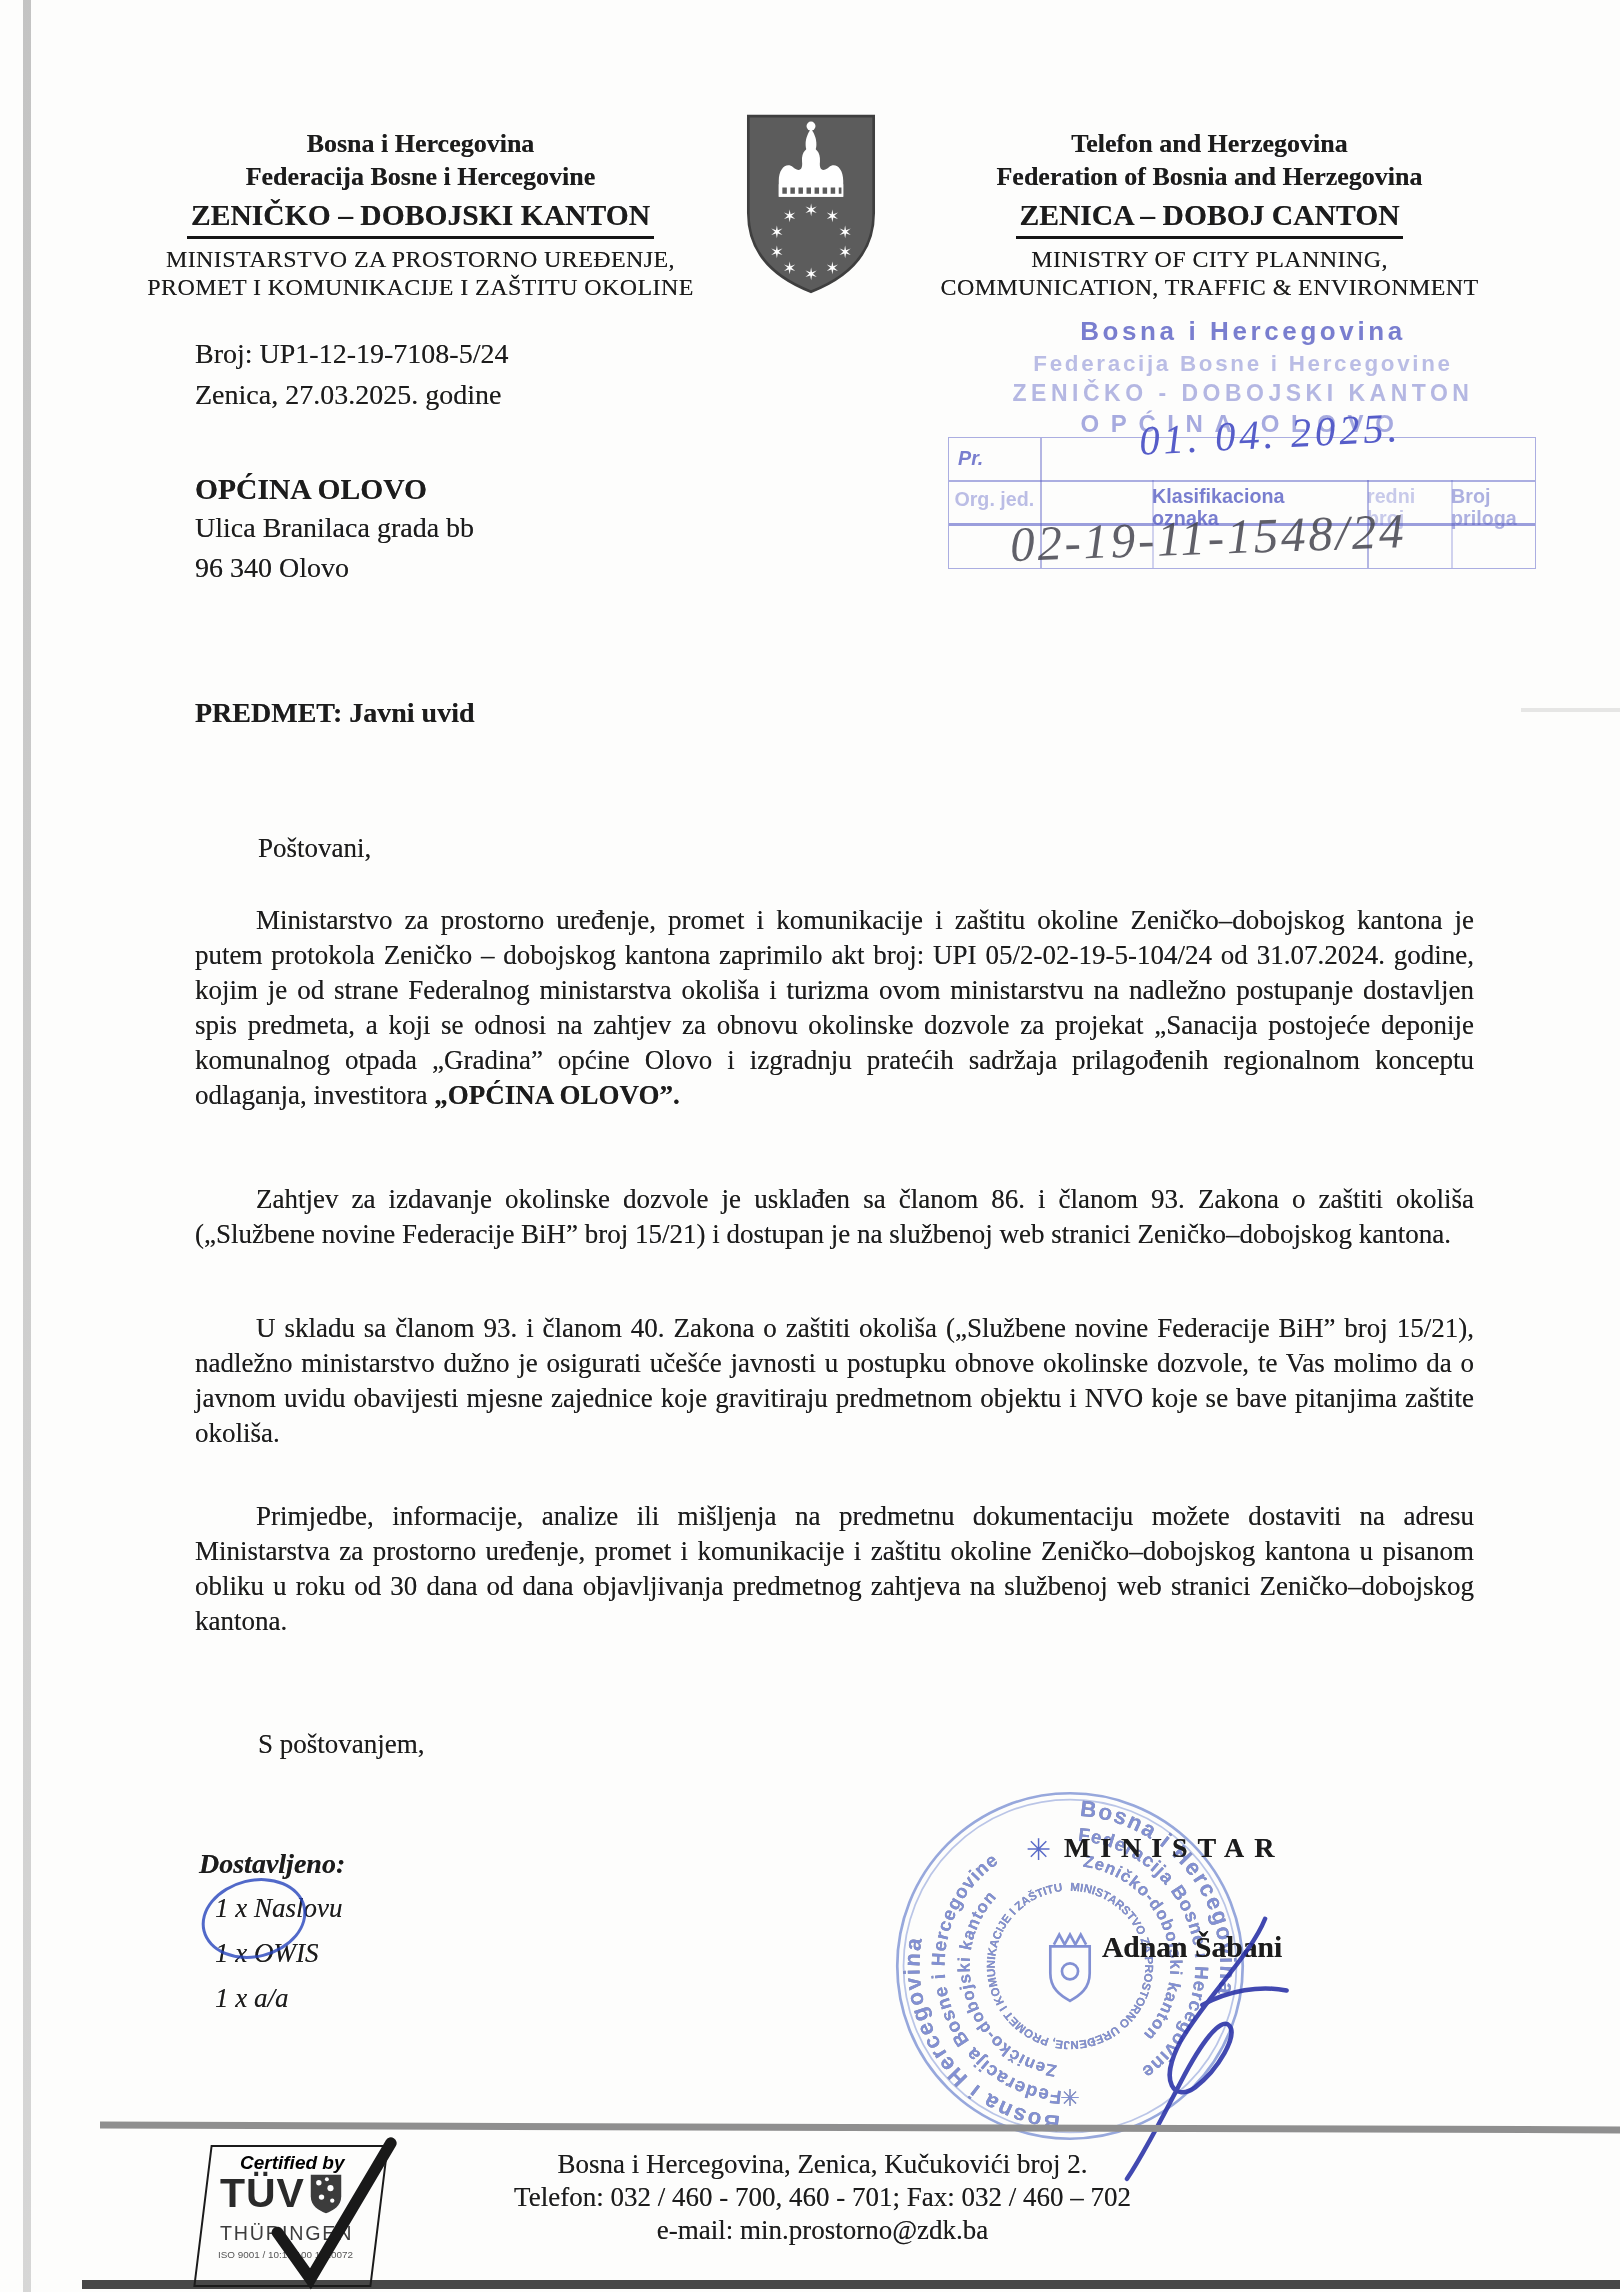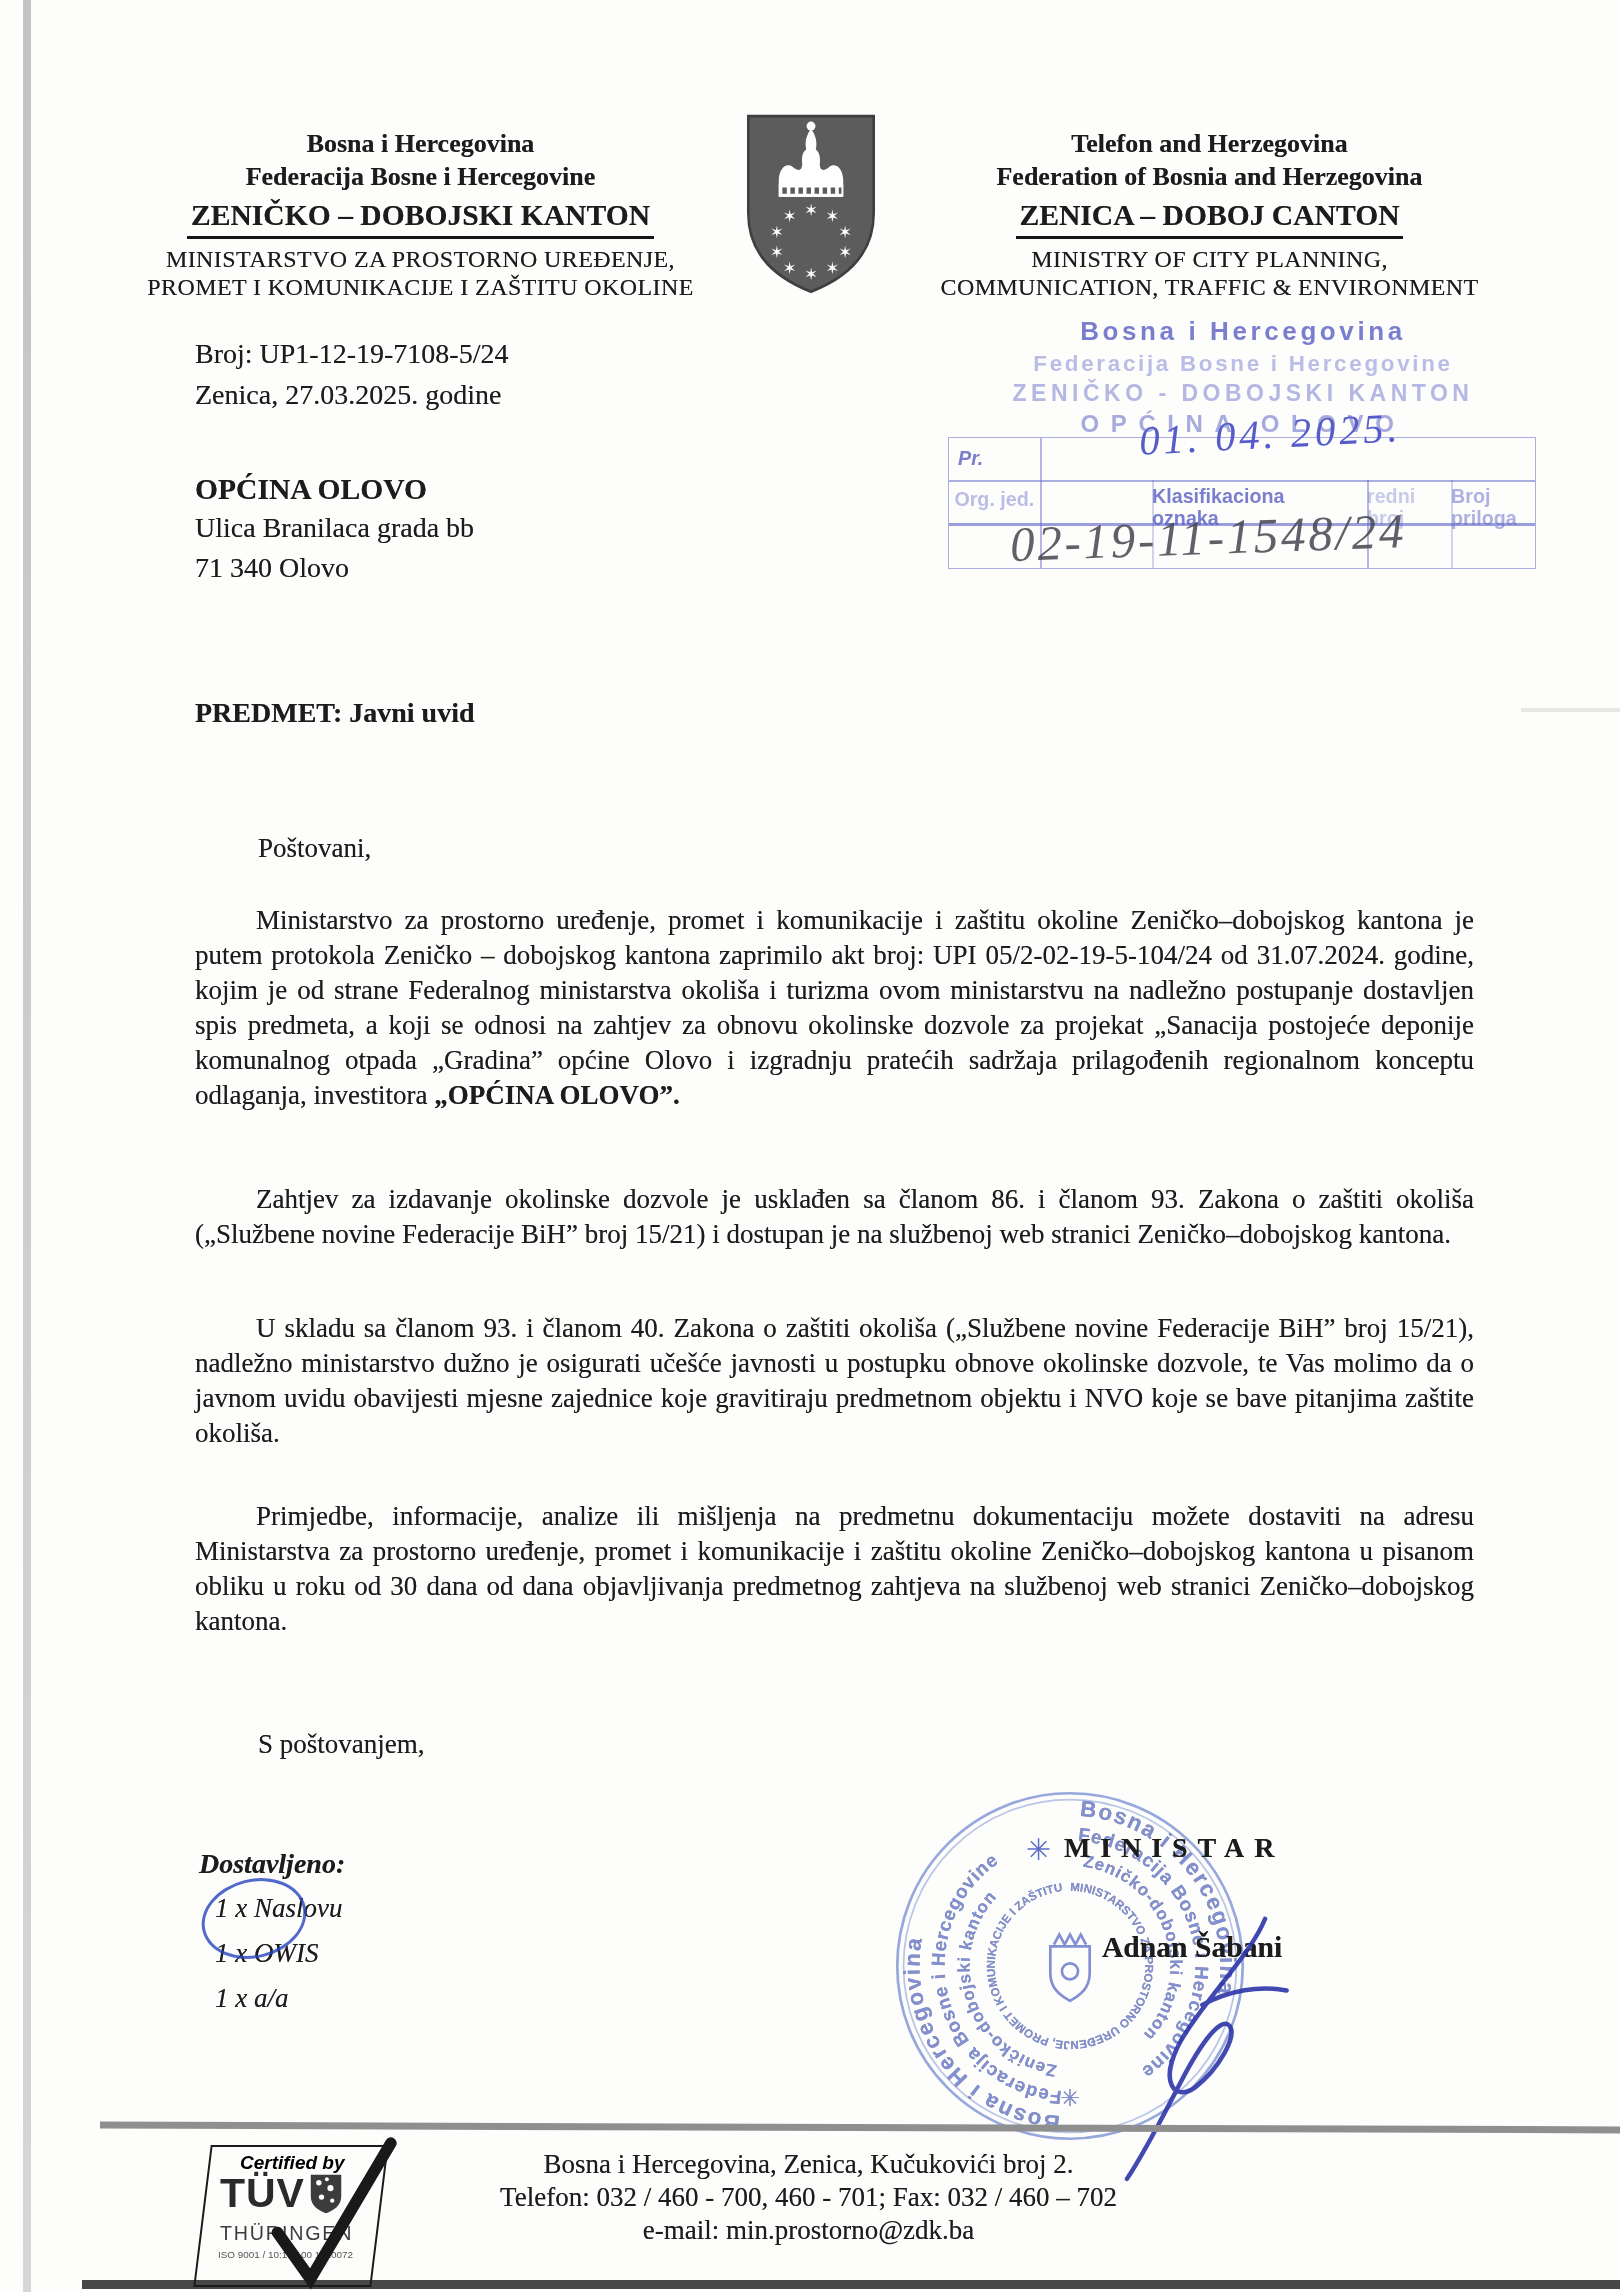--- a/index.html
+++ b/index.html
@@ -59,21 +59,21 @@
   
   .min-ast{left:1026px;top:1832px;font-size:30px;color:#5b6cc8;text-shadow:none}
   .min-title{left:1064px;top:1832px;font-size:28px;font-weight:bold;letter-spacing:9.9px}
   .min-name{left:1102px;top:1931px;font-size:29.6px;font-weight:bold}
 
   .round-stamp{left:891px;top:1787px;filter:blur(0.4px);opacity:.85;mix-blend-mode:multiply}
   .ringtxt{font-family:"Liberation Sans",sans-serif;font-weight:bold;fill:#6d7ecf}
   .signature{left:1075px;top:1899px}
 
   
-  .footer-text{left:316px;top:2148px;width:985px;text-align:center;font-size:27px;line-height:33px}
+  .footer-text{left:330px;top:2148px;width:985px;text-align:center;font-size:27px;line-height:33px}
   .tuv{left:202px;top:2145px;width:179px;height:143px;font-family:"Liberation Sans",sans-serif;text-shadow:none}
   .tuv-frame{position:absolute;left:0;top:0;width:174px;height:138px;border:2.7px solid #1b1b1b;transform:skewX(-7deg)}
   .tuv-certified{position:absolute;left:38px;top:7.2px;font-size:19px;font-weight:bold;font-style:italic;color:#000000}
   .tuv-name{position:absolute;left:18px;top:25px;font-size:41px;font-weight:bold;letter-spacing:0.9px;color:#2a2a2a}
   .tuv-region{position:absolute;left:18px;top:77px;font-size:19.7px;letter-spacing:1.8px;color:#3d3d3d}
   .tuv-iso{position:absolute;left:16px;top:104px;font-size:9.9px;color:#555}
 </style>
 </head>
 <body>
 
@@ -148,21 +148,21 @@
     <div class="rs-cell" style="left:502px;top:47px;width:82px;opacity:.6">
       <div>Broj</div>
       <div>priloga</div>
     </div>
   </div>
   <div class="abs hand hand-date">01. 04. 2025.</div>
   <div class="abs hand hand-num">02-19-11-1548/24</div>
 
   <div class="abs recipient-name" style="left:195px;top:473px">OPĆINA OLOVO</div>
   <div class="abs addr" style="left:195px;top:512px">Ulica Branilaca grada bb</div>
-  <div class="abs addr" style="left:195px;top:552px">71 340 Olovo</div>
+  <div class="abs addr" style="left:195px;top:552px">96 340 Olovo</div>
 
   <div class="abs subject" style="left:195px;top:697px">PREDMET: Javni uvid</div>
 
   <div class="abs body-text" style="left:258px;top:831px">Poštovani,</div>
 
   <div class="abs body-text para" style="top:903px">
     <span>Ministarstvo za prostorno uređenje, promet i komunikacije i zaštitu okoline Zeničko–dobojskog kantona je putem protokola Zeničko – dobojskog kantona zaprimilo akt broj: UPI 05/2-02-19-5-104/24 od 31.07.2024. godine, kojim je od strane  Federalnog ministarstva okoliša i turizma ovom ministarstvu na nadležno postupanje dostavljen spis predmeta, a koji se odnosi na zahtjev za obnovu okolinske dozvole za projekat „Sanacija postojeće deponije komunalnog otpada „Gradina” općine Olovo i izgradnju pratećih sadržaja prilagođenih regionalnom konceptu odlaganja, investitora</span>
     <strong>„OPĆINA OLOVO”.</strong>
   </div>
   <div class="abs body-text para" style="top:1182px">Zahtjev za izdavanje okolinske dozvole je usklađen sa članom 86. i članom 93. Zakona o zaštiti okoliša („Službene novine Federacije BiH” broj 15/21) i dostupan je na službenoj web stranici Zeničko–dobojskog  kantona.</div>

